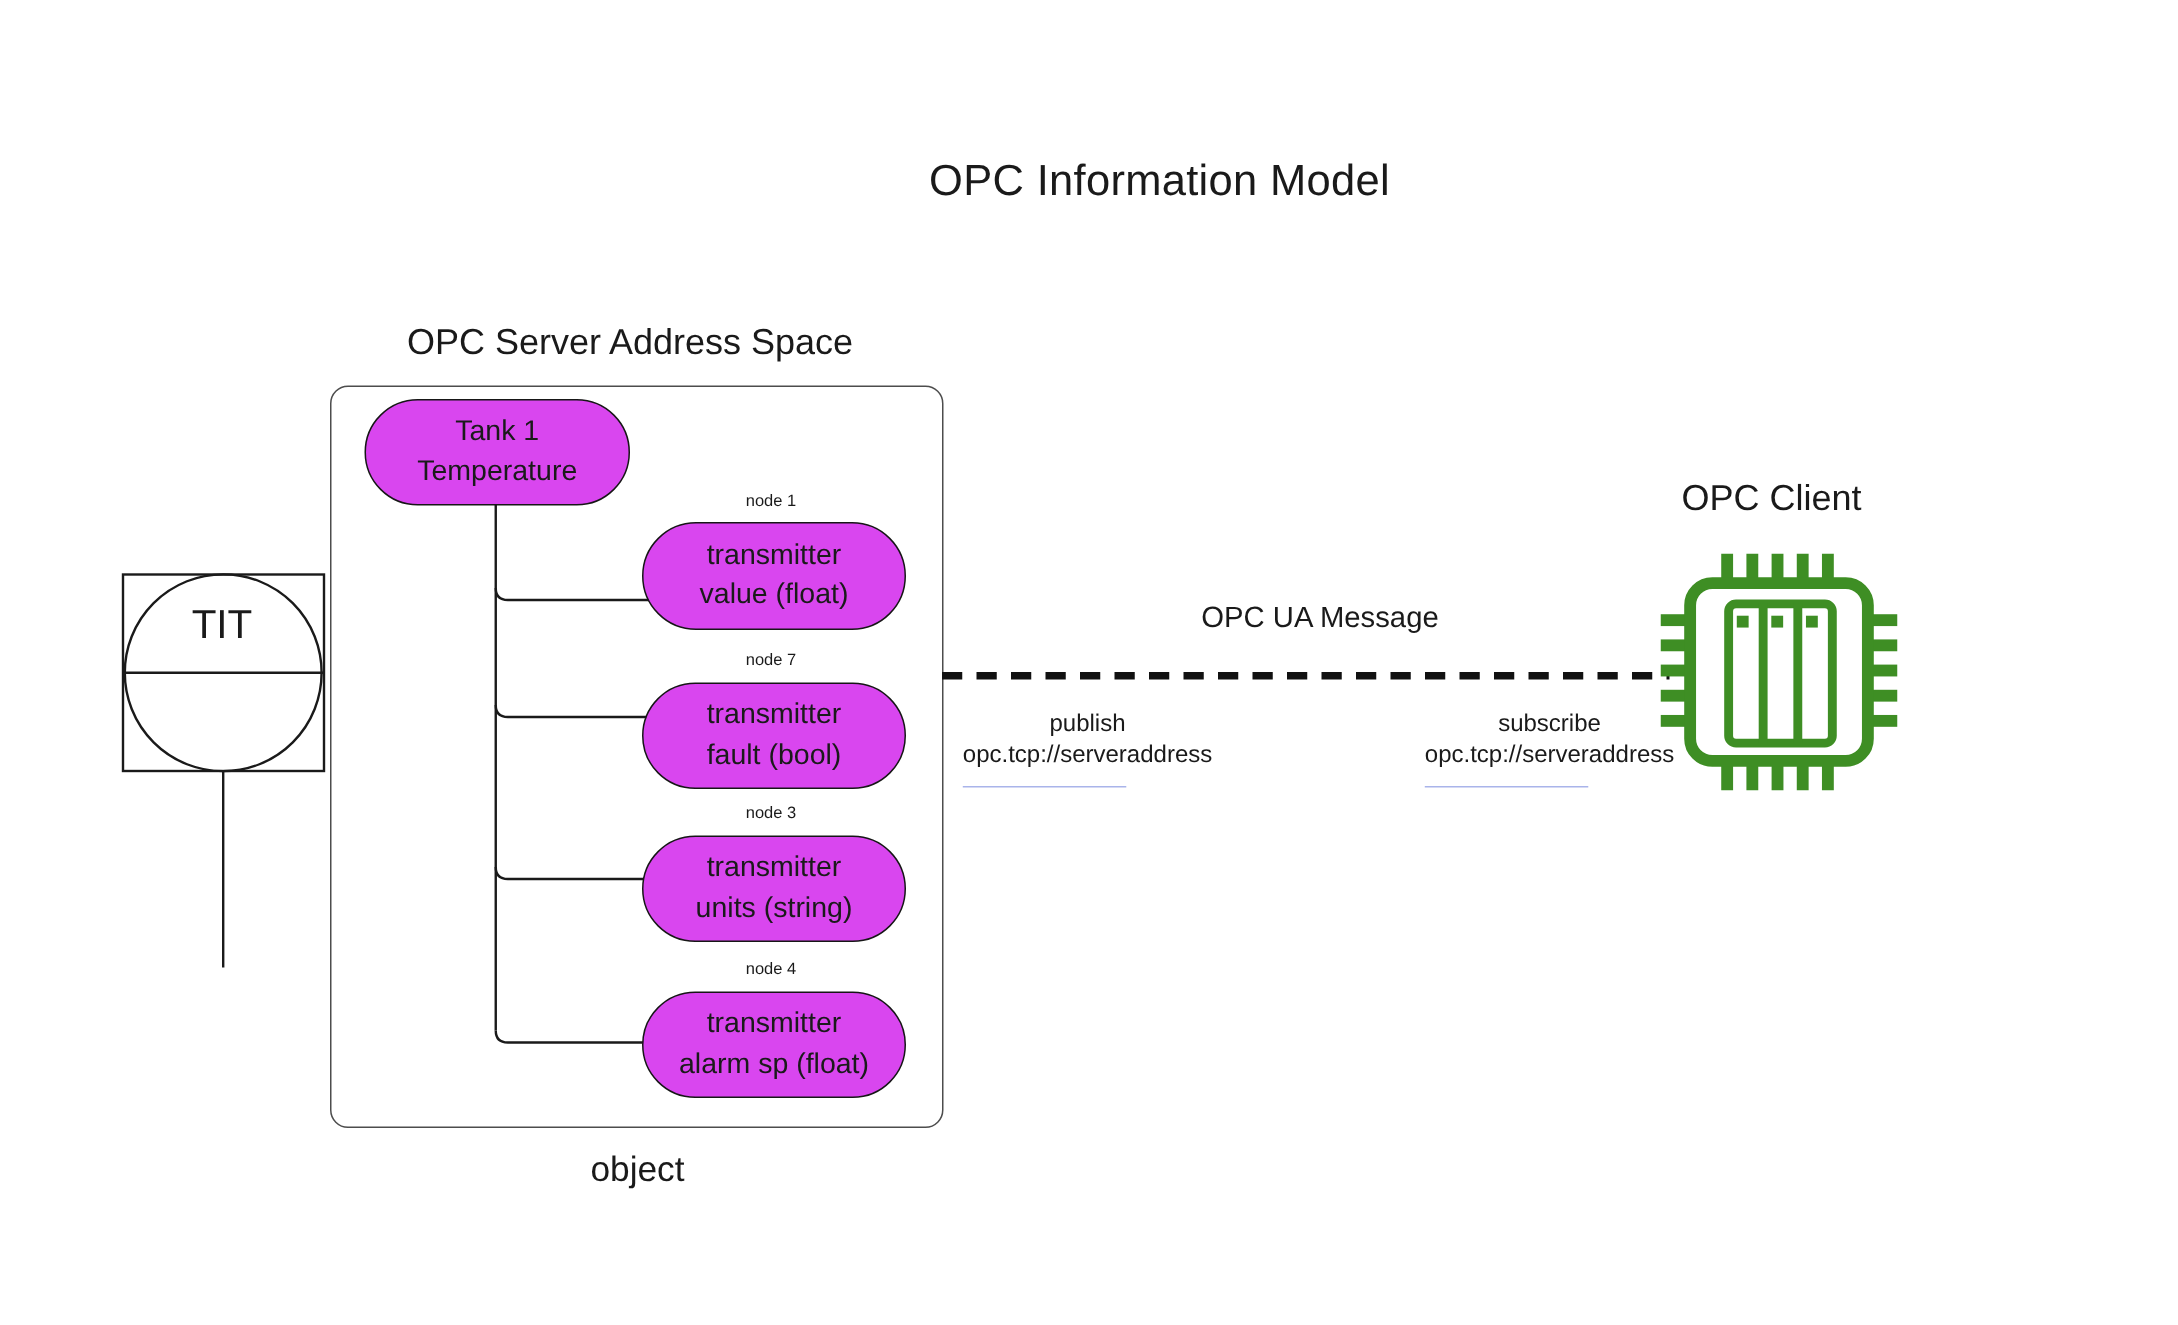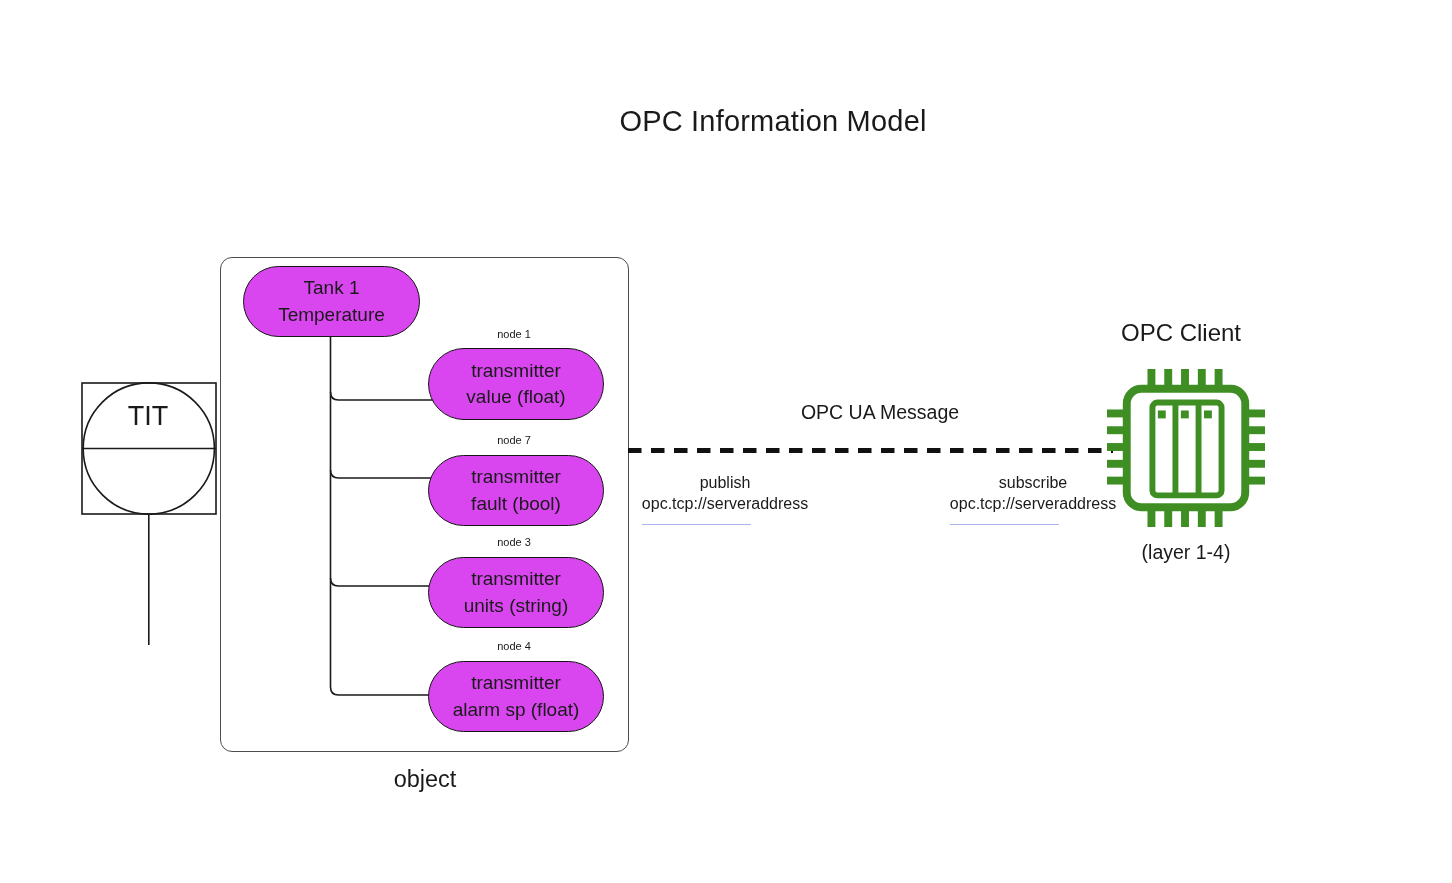--- a/index.html
+++ b/index.html
@@ -113,20 +113,21 @@
     <g fill="none" stroke="#1a1a1a" stroke-width="1.6">
       <rect x="82" y="383" width="134" height="131"></rect>
       <circle cx="148.8" cy="448.5" r="65.6"></circle>
       <line x1="82" y1="448.5" x2="216" y2="448.5"></line>
       <line x1="148.8" y1="514" x2="148.8" y2="645"></line>
     </g>
   </svg>
 
   <div class="abs ctr diagram-title" style="left:773px; top:105px">OPC Information Model</div>
 
+  <div class="abs ctr section-heading" style="left:420px; top:215px">OPC Server Address Space</div>
 
   <div class="abs container-box"></div>
 
   <div class="abs pill" style="left:243px; top:266px; width:175px; height:69px">
     <span>Tank 1</span>
     <span>Temperature</span>
   </div>
 
   <div class="abs ctr node-label" style="left:514px; top:328px">node 1</div>
   <div class="abs pill" style="left:428px; top:348px; width:174px; height:70px">
@@ -203,16 +204,15 @@
         <line x1="69.3" y1="34" x2="69.3" y2="128" stroke="currentColor" stroke-width="6"></line>
         <line x1="92.7" y1="34" x2="92.7" y2="128" stroke="currentColor" stroke-width="6"></line>
         <rect x="51.5" y="42" width="8" height="8"></rect>
         <rect x="74.8" y="42" width="8" height="8"></rect>
         <rect x="98.2" y="42" width="8" height="8"></rect>
       </g>
     </svg>
   </div>
 
   <div class="abs ctr client-caption" style="left:1186px; top:538px">
-    <div>(layer 1-4)</div>
   </div>
 
 </div>
 
 </body></html>

